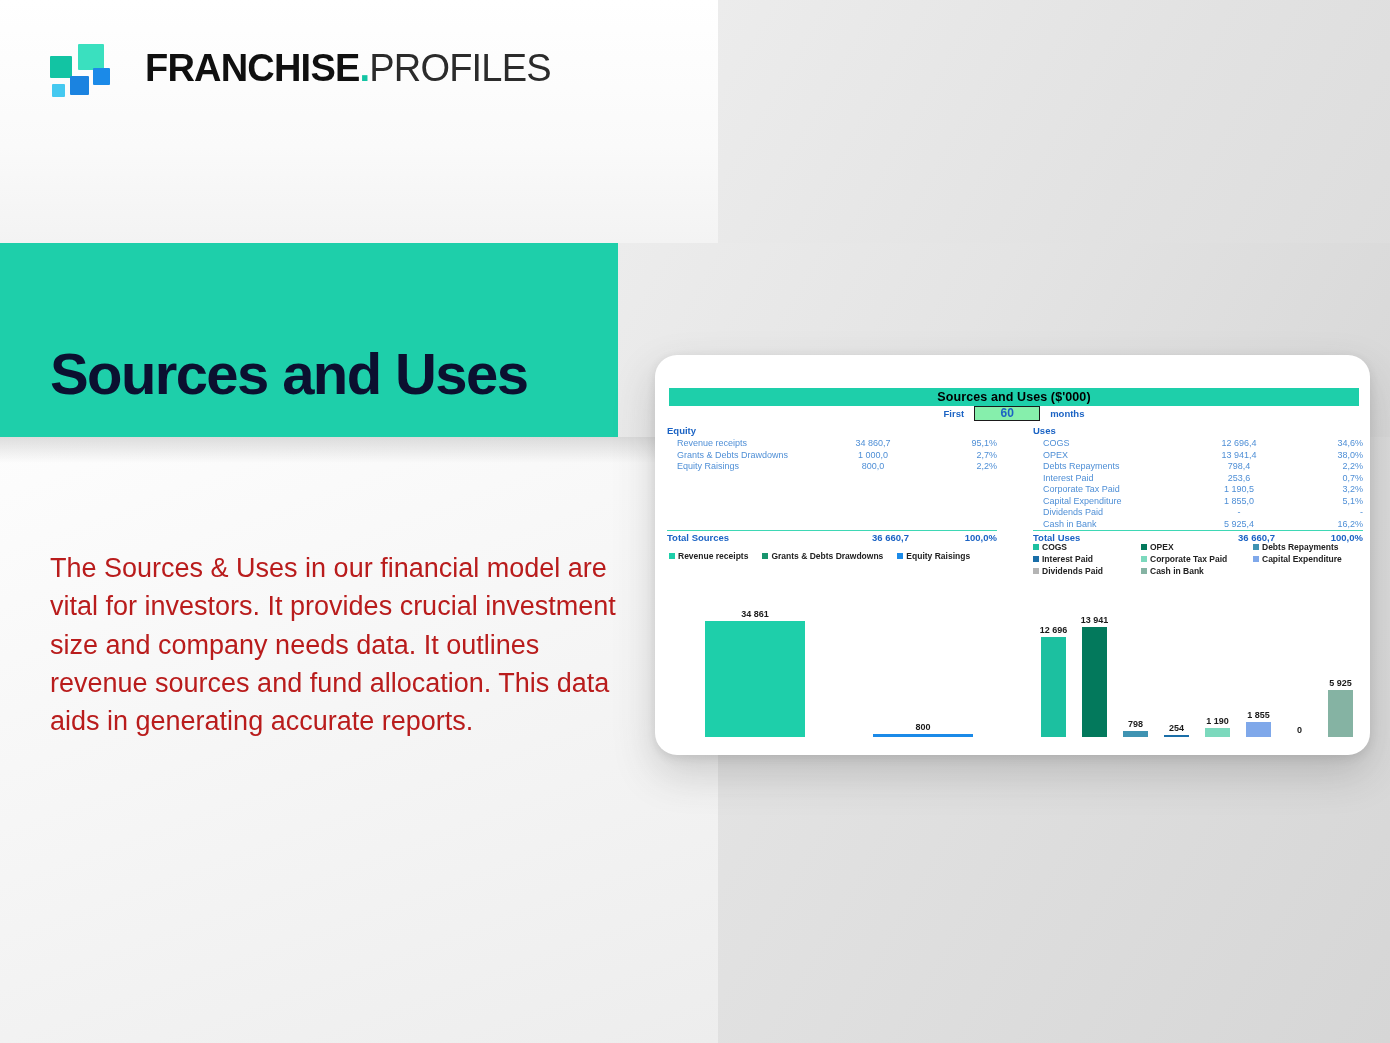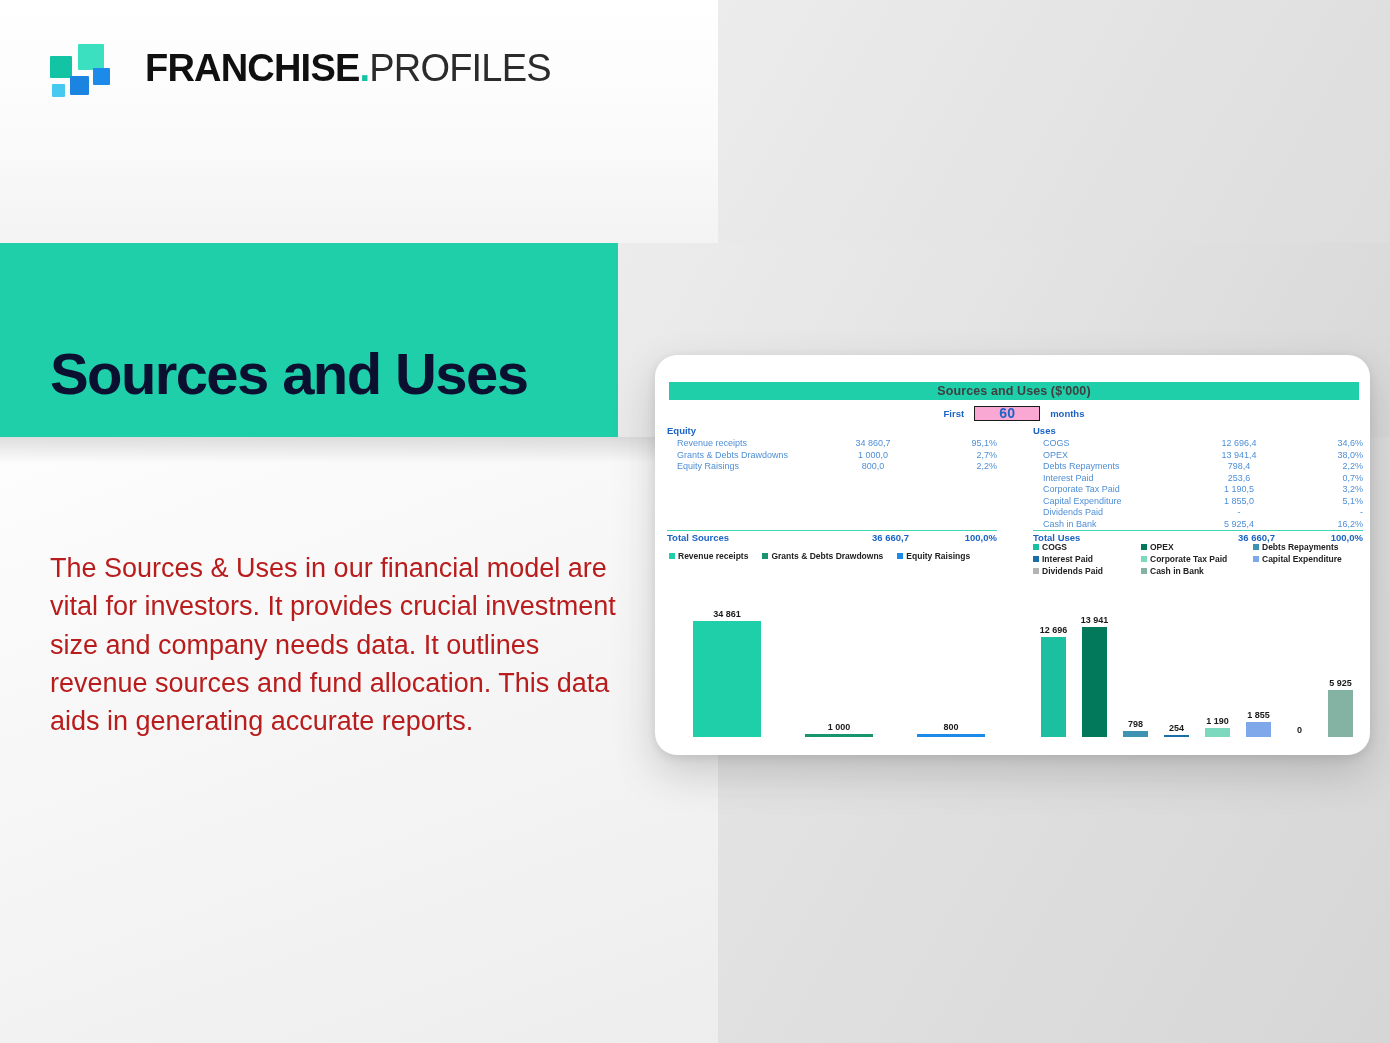--- a/index.html
+++ b/index.html
@@ -69,34 +69,34 @@
   
   #card{
     position:absolute;left:655px;top:355px;width:715px;height:400px;
     background:#ffffff;border-radius:22px;
     box-shadow:0 18px 42px rgba(60,60,60,.22),0 3px 10px rgba(60,60,60,.12);
     overflow:hidden;
   }
   #sheet{position:absolute;inset:0;}
 
   #sheet-title{
-    position:absolute;left:14px;top:27px;width:690px;height:18px;
-    background:#1ecfaa;color:#404040;font-size:12.5px;font-weight:700;
+    position:absolute;left:14px;top:33px;width:690px;height:18px;
+    background:#1ecfaa;color:#000000;font-size:12.5px;font-weight:700;
     display:flex;align-items:center;justify-content:center;letter-spacing:.1px;
   }
 
   #first-row{
     position:absolute;left:14px;top:50px;width:690px;height:16px;
     display:flex;align-items:center;justify-content:center;gap:10px;
     font-size:9.5px;font-weight:700;color:#1b63c4;
   }
   #first-months-input{
-    width:64px;height:13px;background:#f9a8d4;border:1px solid #1a1a1a;
+    width:64px;height:13px;background:#86efac;border:1px solid #1a1a1a;
     display:flex;align-items:center;justify-content:center;
-    font-size:14px;font-weight:700;color:#1b63c4;
+    font-size:12px;font-weight:700;color:#1b63c4;
   }
 
   .tbl{position:absolute;top:70px;width:330px;}
   #tbl-sources{left:12px;}
   #tbl-uses{left:378px;}
   .tbl-head{font-size:9.5px;font-weight:700;color:#1b63c4;margin-bottom:2px;}
   .tbl-row{display:flex;font-size:9px;color:#4f8fd6;line-height:11.5px;}
   .tbl-row .nm{flex:0 0 160px;padding-left:10px;}
   .tbl-row .v1{flex:1;text-align:center;padding-right:26px;}
   .tbl-row .v2{flex:0 0 62px;text-align:right;}
@@ -292,24 +292,20 @@
         </span>
       </div>
 
     <div class="chart" id="chart-sources">
       <div class="bars" id="bars-sources">
           <div class="bar-col">
             <span class="bar-lbl">34 861</span>
             <div class="bar" style="height:116px;background:#1ecfaa"></div>
           </div>
           <div class="bar-col">
-            <span class="bar-lbl">1 000</span>
-            <div class="bar" style="height:3px;background:#18956e"></div>
-          </div>
-          <div class="bar-col">
             <span class="bar-lbl">800</span>
             <div class="bar" style="height:3px;background:#1b8ae8"></div>
           </div>
         </div>
     </div>
 
     <div class="chart" id="chart-uses">
       <div class="bars" id="bars-uses">
           <div class="bar-col">
             <span class="bar-lbl">12 696</span>

